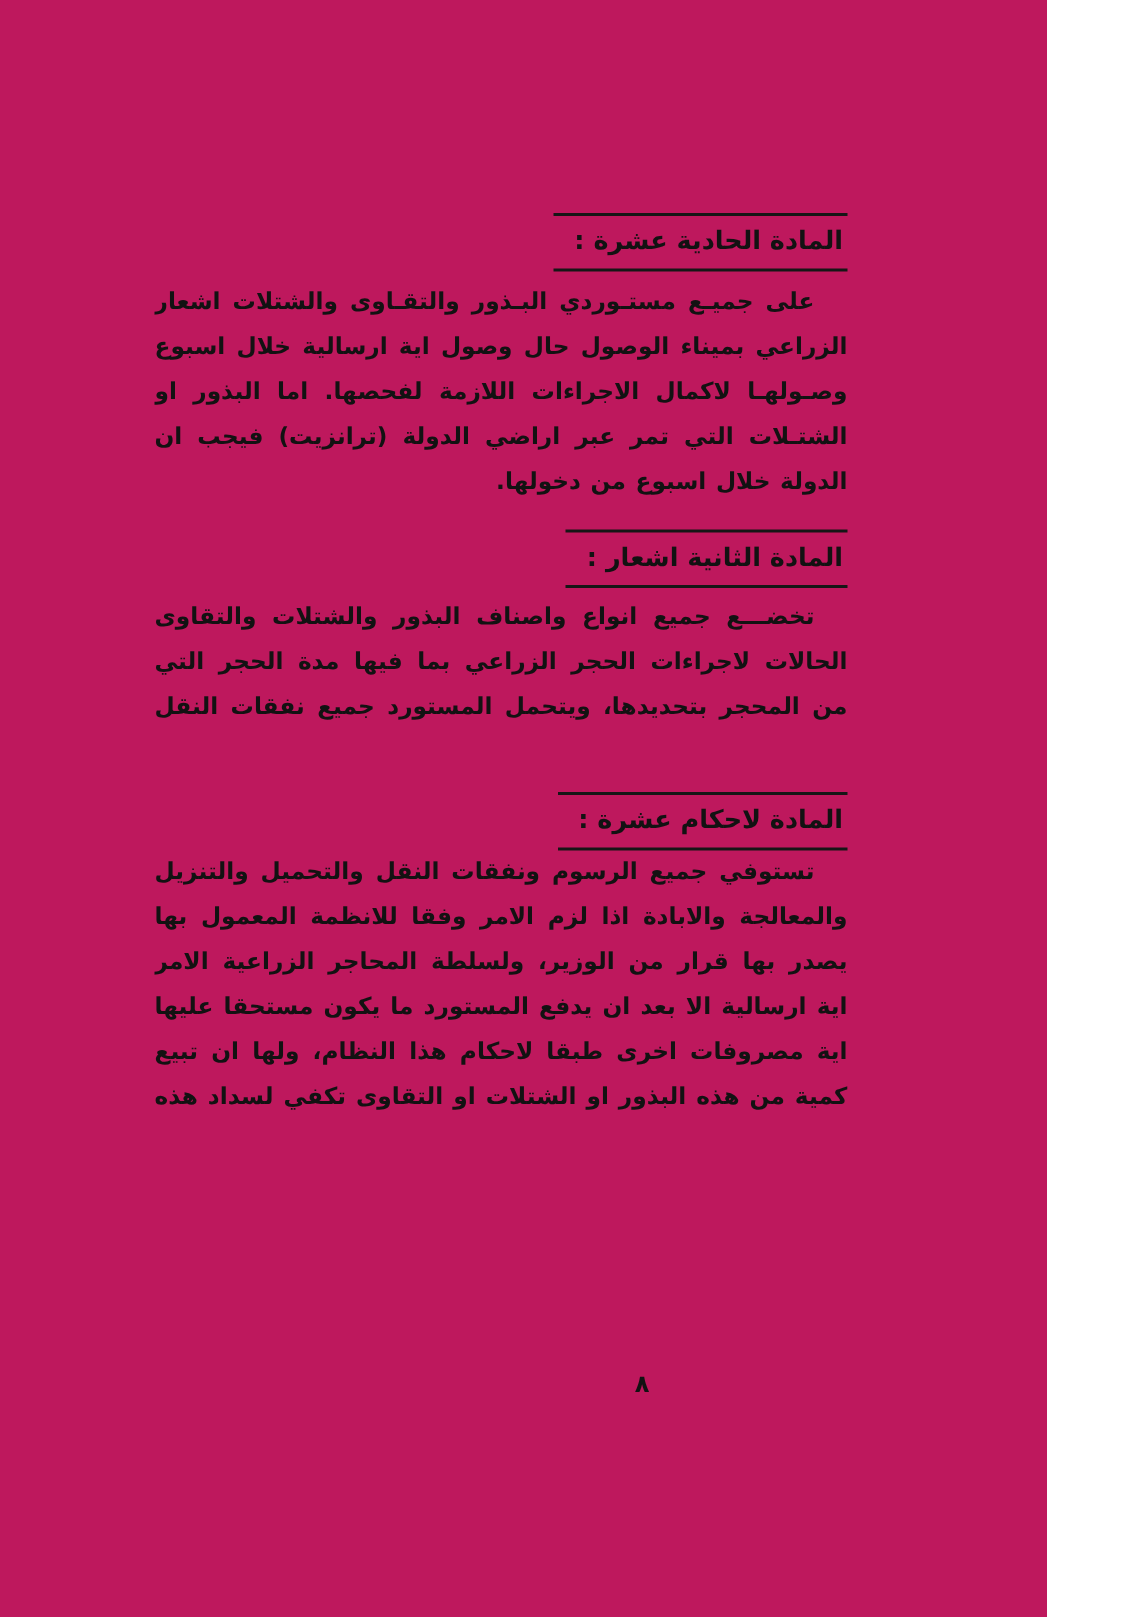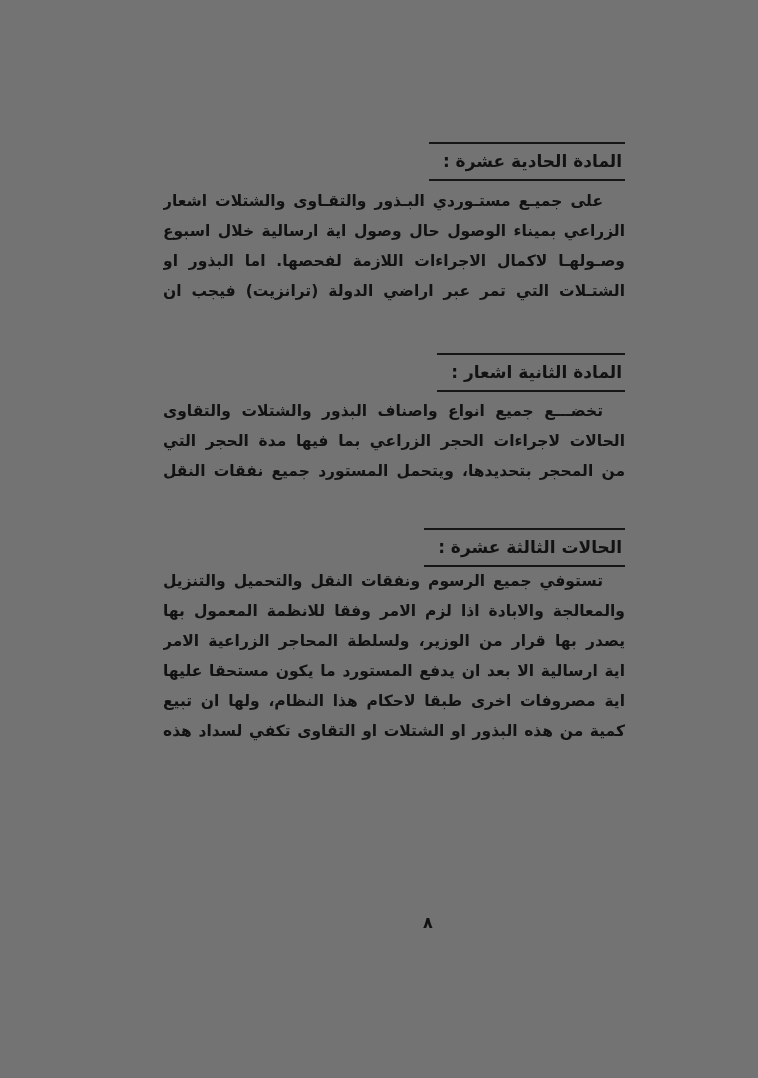--- a/index.html
+++ b/index.html
@@ -2,23 +2,23 @@
 <html lang="ar"><head>
 <meta charset="utf-8">
 <style>
   html, body {
     margin: 0;
     padding: 0;
     background: #ffffff;
   }
   .page {
     position: relative;
-    width: 758px;
+    width: 698px;
     height: 1078px;
-    background: #737373;
+    background: #be185d;
     font-family: "DejaVu Sans", sans-serif;
     color: #121212;
     direction: rtl;
     overflow: hidden;
   }
   .heading-row {
     position: absolute;
     right: 133px;
     width: 462px;
     text-align: right;
@@ -78,33 +78,34 @@
 <div class="page">
 
   <div class="heading-row" id="h1">
     <span class="article-heading">المادة الحادية عشرة :</span>
   </div>
   <div class="para" id="p1">
     <div class="line first">على جميـع مستـوردي البـذور والتقـاوى والشتلات اشعار المحجر</div>
     <div class="line">الزراعي بميناء الوصول حال وصول اية ارسالية خلال اسبوع من تاريخ</div>
     <div class="line">وصـولهـا لاكمال الاجراءات اللازمة لفحصها. اما البذور او التقاوى او</div>
     <div class="line">الشتـلات التي تمر عبر اراضي الدولة (ترانزيت) فيجب ان تغادر اراضي</div>
+    <div class="line last">الدولة خلال اسبوع من دخولها.</div>
   </div>
 
   <div class="heading-row" id="h2">
     <span class="article-heading">المادة الثانية اشعار :</span>
   </div>
   <div class="para" id="p2">
     <div class="line first">تخضـــع جميع انواع واصناف البذور والشتلات والتقاوى في جميع</div>
     <div class="line">الحالات لاجراءات الحجر الزراعي بما فيها مدة الحجر التي يصدر بها قرار</div>
     <div class="line">من المحجر بتحديدها، ويتحمل المستورد جميع نفقات النقل والتحميل</div>
   </div>
 
   <div class="heading-row" id="h3">
-    <span class="article-heading">الحالات الثالثة عشرة :</span>
+    <span class="article-heading">المادة لاحكام عشرة :</span>
   </div>
   <div class="para" id="p3">
     <div class="line first">تستوفي جميع الرسوم ونفقات النقل والتحميل والتنزيل ونفقات التطهير</div>
     <div class="line">والمعالجة والابادة اذا لزم الامر وفقا للانظمة المعمول بها في كل دولة والتي</div>
     <div class="line">يصدر بها قرار من الوزير، ولسلطة المحاجر الزراعية الامر بعدم الافراج عن</div>
     <div class="line">اية ارسالية الا بعد ان يدفع المستورد ما يكون مستحقا عليها من رسوم او</div>
     <div class="line">اية مصروفات اخرى طبقا لاحكام هذا النظام، ولها ان تبيع بالمزاد العلني</div>
     <div class="line">كمية من هذه البذور او الشتلات او التقاوى تكفي لسداد هذه المستحقات</div>
   </div>
 

